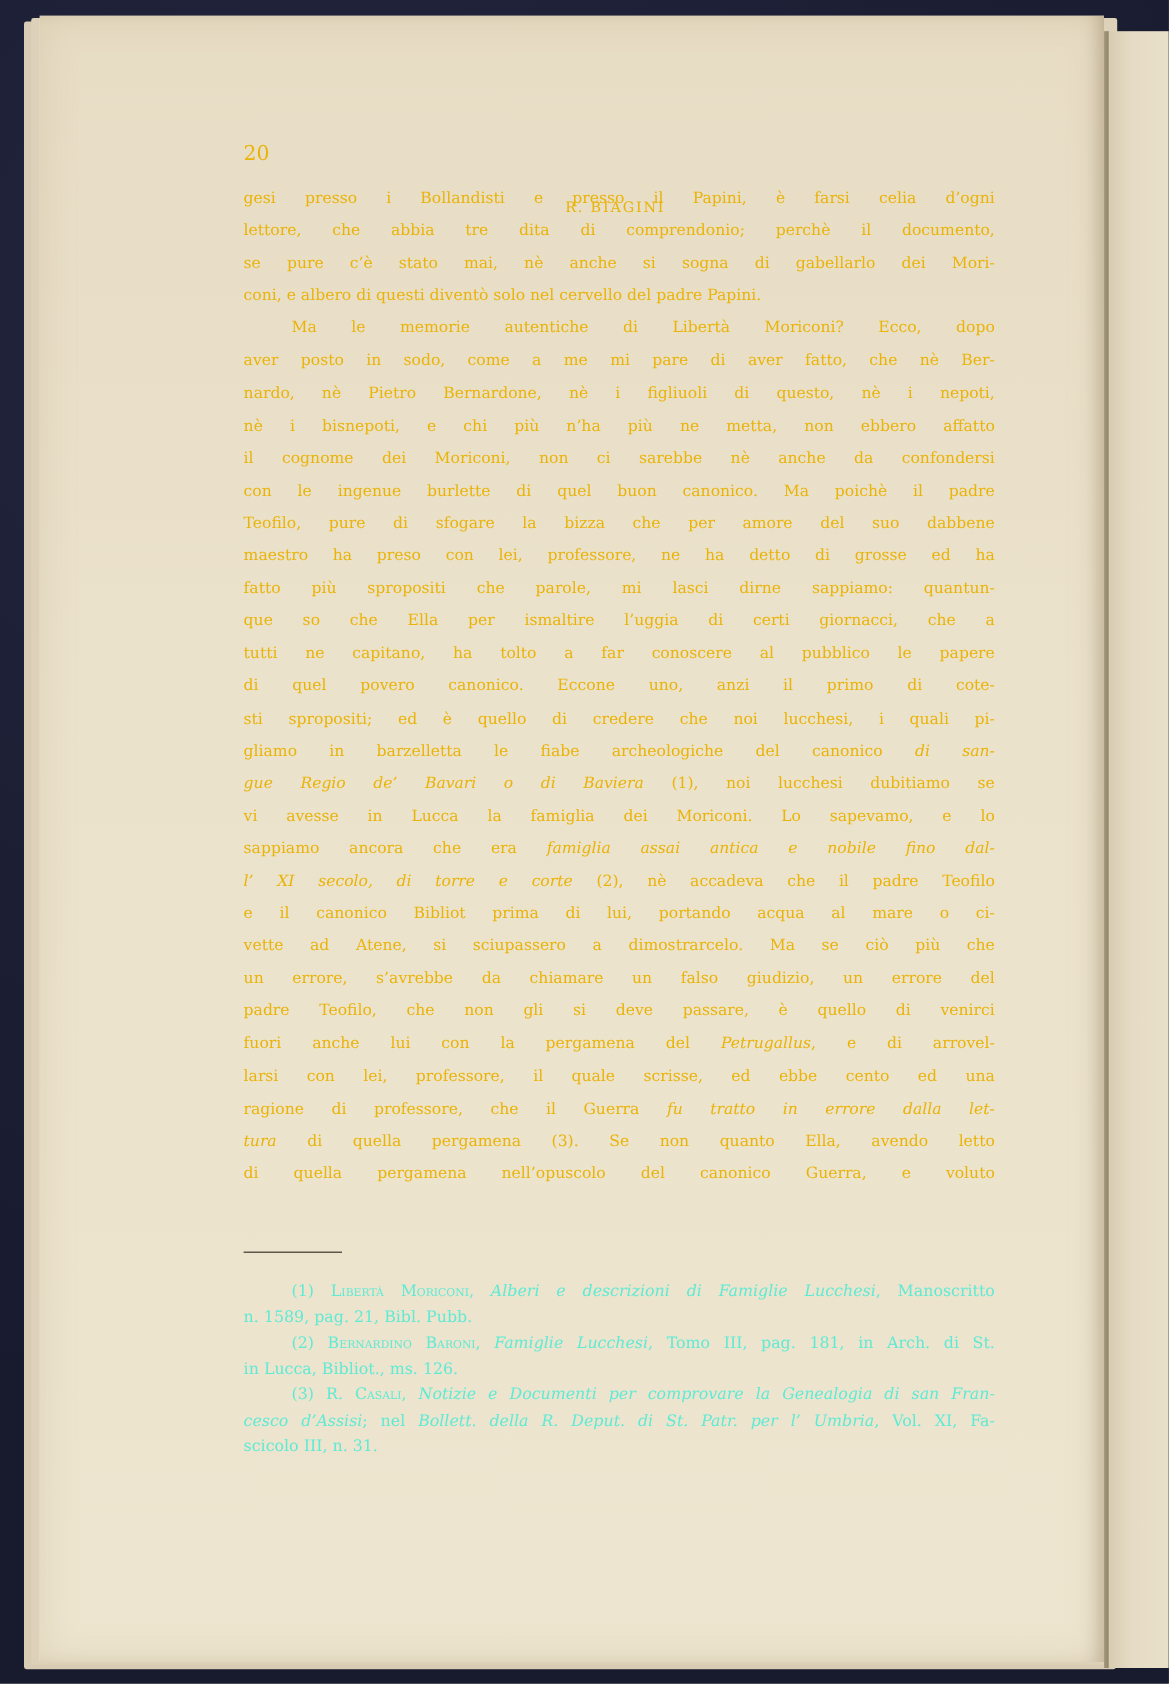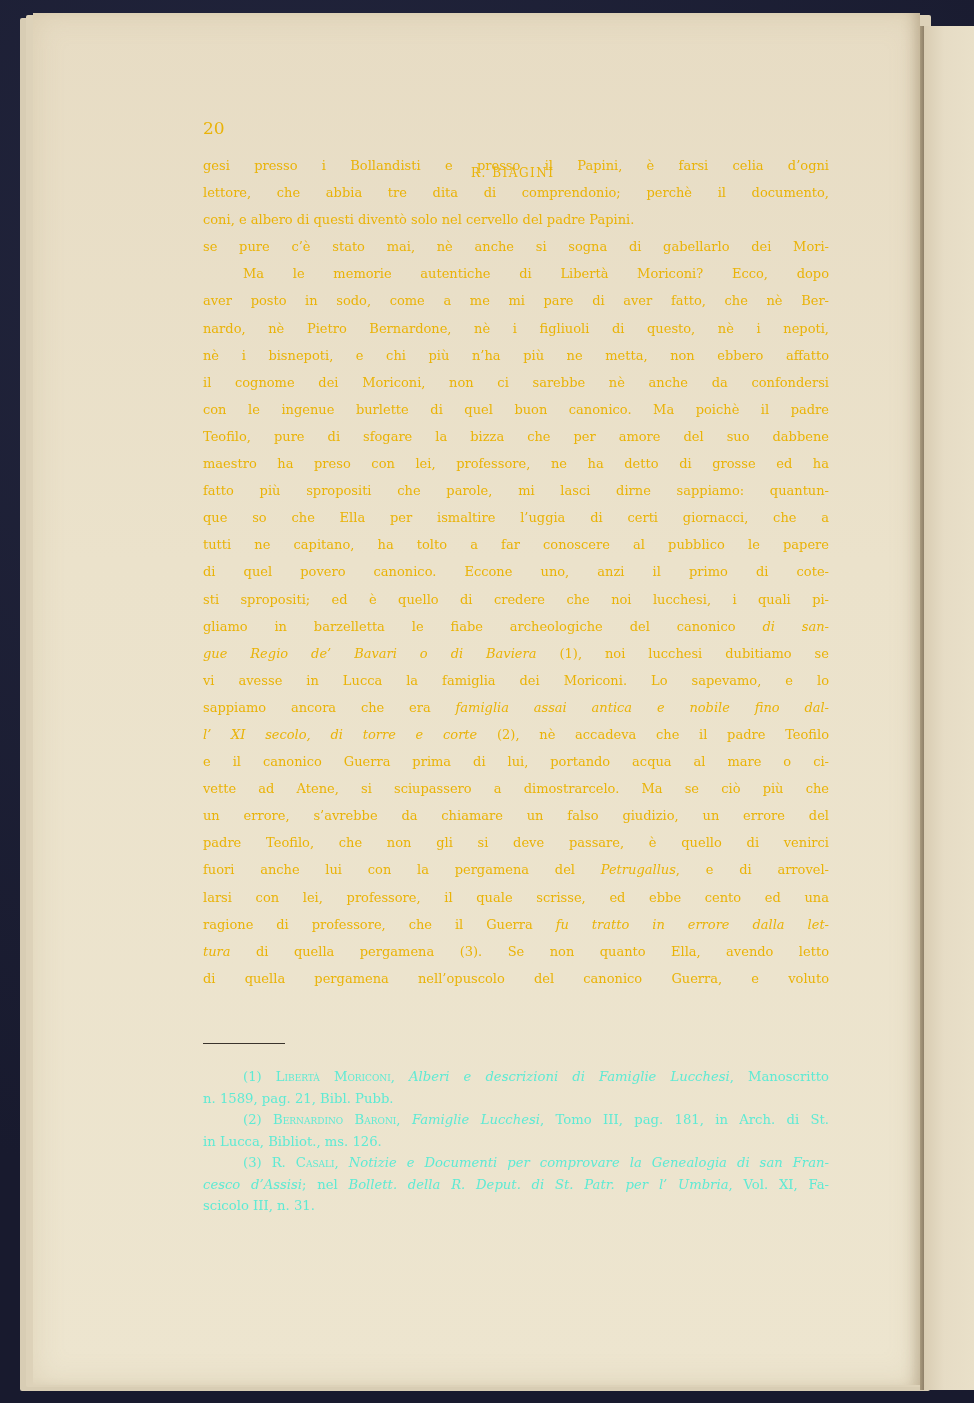--- a/index.html
+++ b/index.html
@@ -127,41 +127,41 @@
 <div class="next-page"></div>
 
 <div class="content">
   <div class="running-head">
     <span class="page-number">20</span>
     <span class="author-head">R. BIAGINI</span>
   </div>
   <div class="body-text" id="body-text">
       <span class="line"><span>gesi presso i Bollandisti e presso il Papini, è farsi celia d’ogni</span></span>
       <span class="line"><span>lettore, che abbia tre dita di comprendonio; perchè il documento,</span></span>
+      <span class="line"><span>se pure c’è stato mai, nè anche si sogna di gabellarlo dei Mori-</span></span>
       <span class="line last"><span>coni, e albero di questi diventò solo nel cervello del padre Papini.</span></span>
-      <span class="line"><span>se pure c’è stato mai, nè anche si sogna di gabellarlo dei Mori-</span></span>
       <span class="line indent"><span>Ma le memorie autentiche di Libertà Moriconi? Ecco, dopo</span></span>
       <span class="line"><span>aver posto in sodo, come a me mi pare di aver fatto, che nè Ber-</span></span>
       <span class="line"><span>nardo, nè Pietro Bernardone, nè i figliuoli di questo, nè i nepoti,</span></span>
       <span class="line"><span>nè i bisnepoti, e chi più n’ha più ne metta, non ebbero affatto</span></span>
       <span class="line"><span>il cognome dei Moriconi, non ci sarebbe nè anche da confondersi</span></span>
       <span class="line"><span>con le ingenue burlette di quel buon canonico. Ma poichè il padre</span></span>
       <span class="line"><span>Teofilo, pure di sfogare la bizza che per amore del suo dabbene</span></span>
       <span class="line"><span>maestro ha preso con lei, professore, ne ha detto di grosse ed ha</span></span>
       <span class="line"><span>fatto più spropositi che parole, mi lasci dirne sappiamo: quantun-</span></span>
       <span class="line"><span>que so che Ella per ismaltire l’uggia di certi giornacci, che a</span></span>
       <span class="line"><span>tutti ne capitano, ha tolto a far conoscere al pubblico le papere</span></span>
       <span class="line"><span>di quel povero canonico. Eccone uno, anzi il primo di cote-</span></span>
       <span class="line"><span>sti spropositi; ed è quello di credere che noi lucchesi, i quali pi-</span></span>
       <span class="line"><span>gliamo in barzelletta le fiabe archeologiche del canonico </span><span class="it">di san-</span></span>
       <span class="line"><span class="it">gue Regio de’ Bavari o di Baviera</span><span> (1), noi lucchesi dubitiamo se</span></span>
       <span class="line"><span>vi avesse in Lucca la famiglia dei Moriconi. Lo sapevamo, e lo</span></span>
       <span class="line"><span>sappiamo ancora che era </span><span class="it">famiglia assai antica e nobile fino dal-</span></span>
       <span class="line"><span class="it">l’ XI secolo, di torre e corte</span><span> (2), nè accadeva che il padre Teofilo</span></span>
-      <span class="line"><span>e il canonico Guerra prima di lui, portando acqua al mare o ci-</span></span>
+      <span class="line"><span>e il canonico Bibliot prima di lui, portando acqua al mare o ci-</span></span>
       <span class="line"><span>vette ad Atene, si sciupassero a dimostrarcelo. Ma se ciò più che</span></span>
       <span class="line"><span>un errore, s’avrebbe da chiamare un falso giudizio, un errore del</span></span>
       <span class="line"><span>padre Teofilo, che non gli si deve passare, è quello di venirci</span></span>
       <span class="line"><span>fuori anche lui con la pergamena del </span><span class="it">Petrugallus</span><span>, e di arrovel-</span></span>
       <span class="line"><span>larsi con lei, professore, il quale scrisse, ed ebbe cento ed una</span></span>
       <span class="line"><span>ragione di professore, che il Guerra </span><span class="it">fu tratto in errore dalla let-</span></span>
       <span class="line"><span class="it">tura</span><span> di quella pergamena (3). Se non quanto Ella, avendo letto</span></span>
       <span class="line"><span>di quella pergamena nell’opuscolo del canonico Guerra, e voluto</span></span>
     </div>
 </div>

